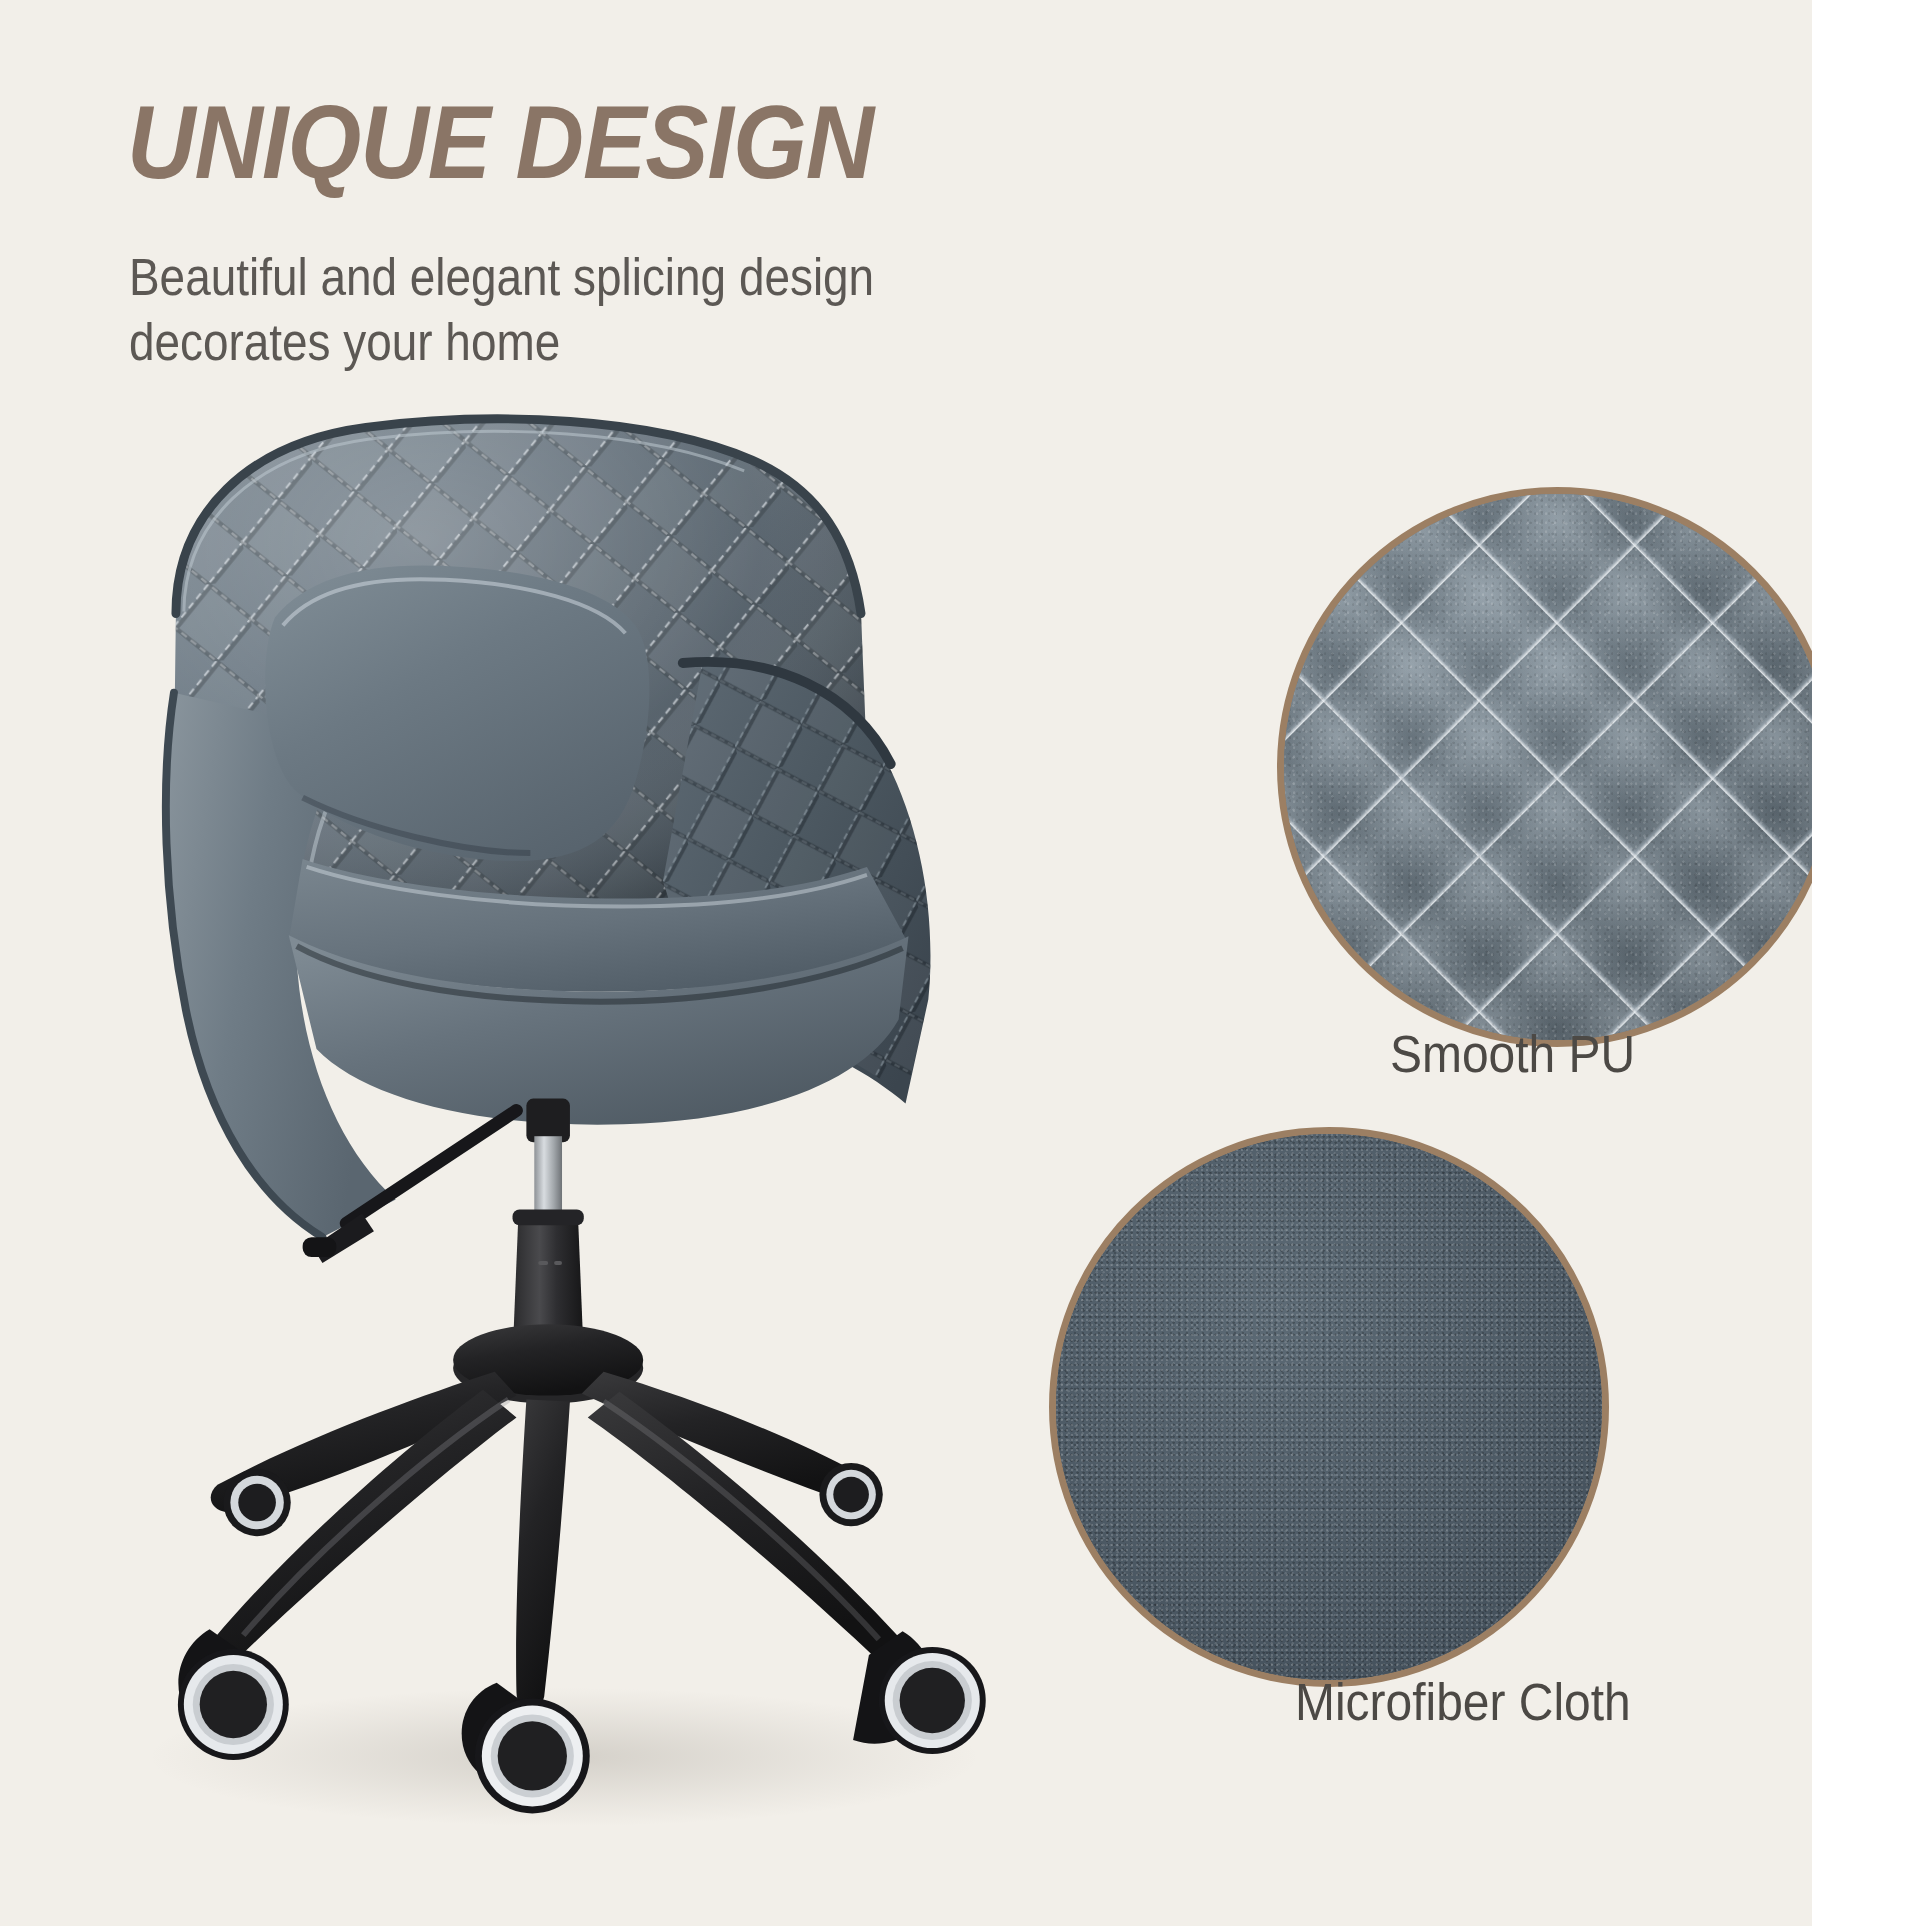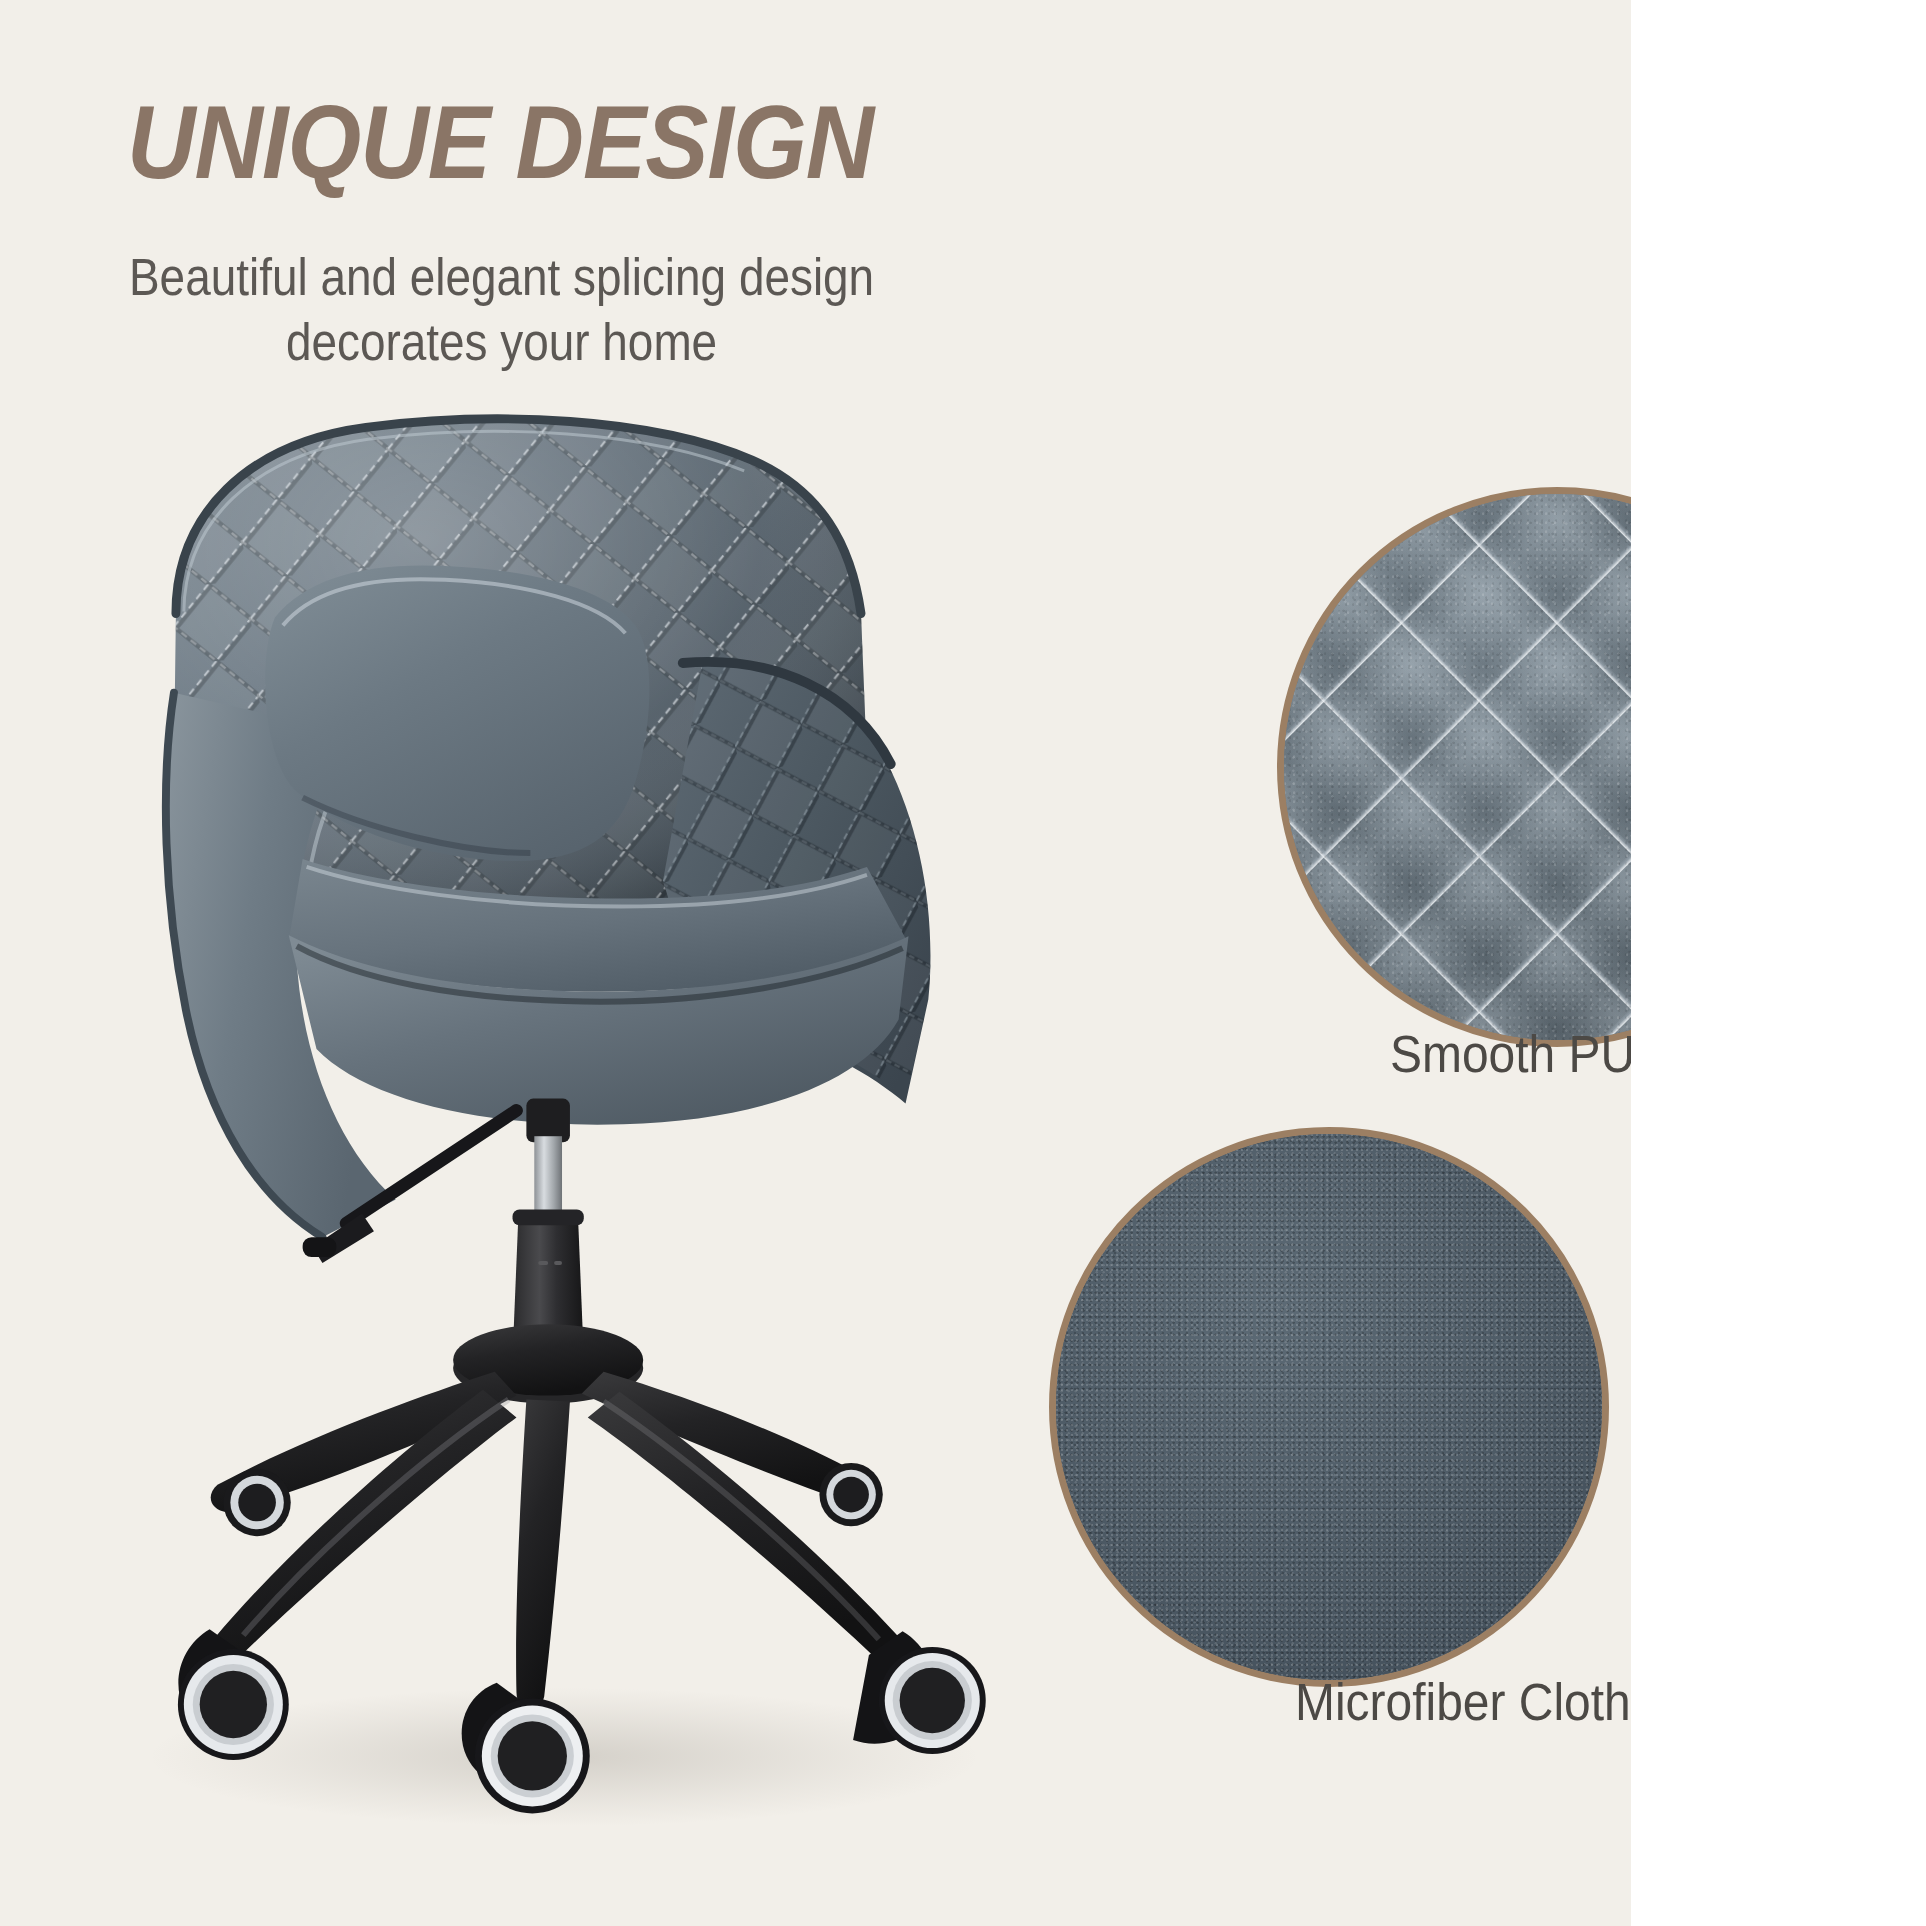--- a/index.html
+++ b/index.html
@@ -2,26 +2,25 @@
 <html><head>
 <meta charset="utf-8">
 <style>
   html, body {
     margin: 0;
     padding: 0;
     background: #ffffff;
   }
   .canvas {
     position: relative;
-    width: 1631px;
+    width: 1812px;
     height: 1927px;
     background: #F2EFE9;
     overflow: hidden;
     font-family: "Liberation Sans", sans-serif;
-    text-align: center;
   }
 
   
   .headline {
     position: absolute;
     left: 127px;
     top: 91px;
     font-family: "Liberation Sans", sans-serif;
     font-size: 103px;
     font-weight: 700;

